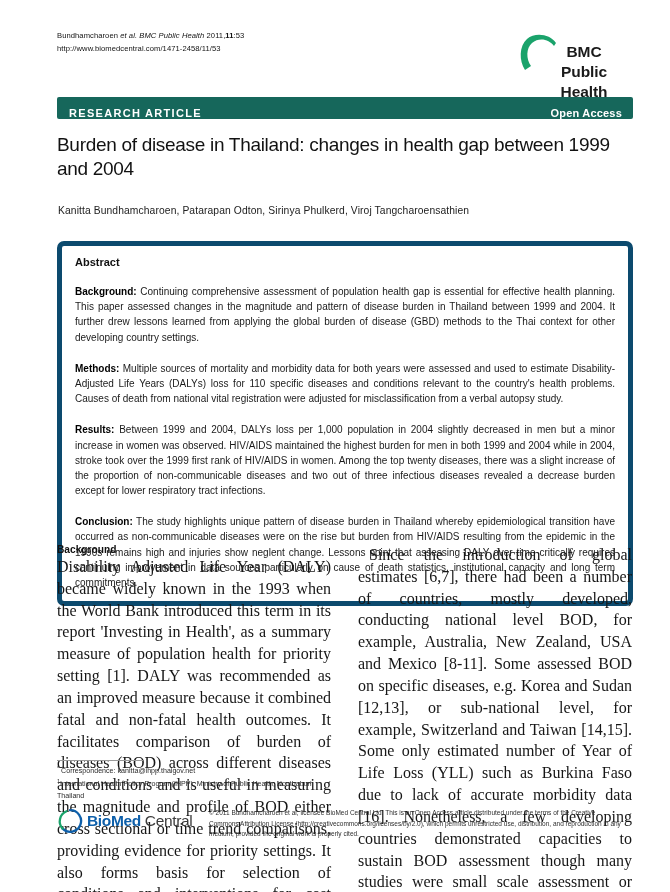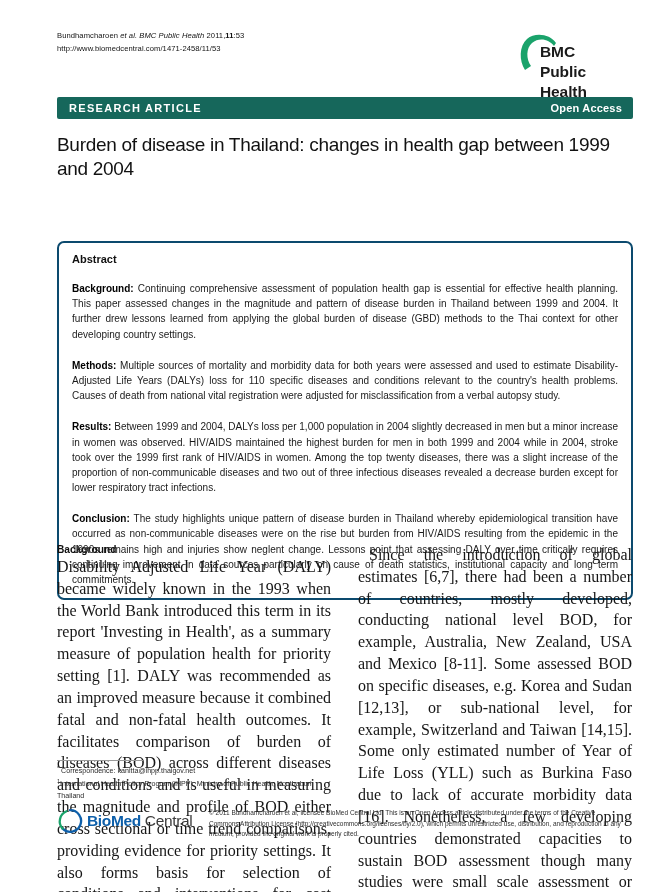--- a/index.html
+++ b/index.html
@@ -60,33 +60,34 @@
   }
   .bmc-words {
     position: absolute;
     left: 24px;
     top: 14px;
     font-size: 15.5px;
     font-weight: bold;
     line-height: 1.28;
     color: #1a1a1a;
     letter-spacing: -0.1px;
+    text-align: center;
   }
 
   
   .article-bar {
     position: absolute;
     top: 97px;
     left: 57px;
     width: 576px;
     height: 22px;
     background: #16675b;
     border-radius: 2px;
     display: flex;
-    align-items: center;
+    align-items: flex-end;
     justify-content: space-between;
     box-sizing: border-box;
     padding: 0 11px 0 12px;
   }
   .article-bar .label-left {
     color: #ffffff;
     font-size: 11px;
     font-weight: bold;
     letter-spacing: 1.3px;
   }
@@ -119,21 +120,21 @@
     letter-spacing: 0.01em;
   }
 
   
   .abstract-box {
     position: absolute;
     top: 241px;
     left: 57px;
     width: 576px;
     box-sizing: border-box;
-    border: 2px solid #0c4a6e;
+    border: 5px solid #0c4a6e;
     border-radius: 7px;
     padding: 10px 13px 11px 13px;
     background: #ffffff;
   }
   .abstract-title {
     font-size: 11px;
     font-weight: bold;
     color: #111;
     margin: 0 0 7px 0;
   }
@@ -267,20 +268,23 @@
     </div>
   </div>
 
   <div class="article-bar">
     <span class="label-left">RESEARCH ARTICLE</span>
     <span class="label-right">Open Access</span>
   </div>
 
   <div class="title">Burden of disease in Thailand: changes in health gap between 1999 and 2004</div>
 
+  <div class="authors">
+    <span>Kanitta Bundhamcharoen, Patarapan Odton, Sirinya Phulkerd, Viroj Tangcharoensathien</span>
+  </div>
 
   <div class="abstract-box">
     <div class="abstract-title">Abstract</div>
 
     <p class="abs-p">
       <span class="lead">Background:</span><span> Continuing comprehensive assessment of population health gap is essential for effective health planning. This paper assessed changes in the magnitude and pattern of disease burden in Thailand between 1999 and 2004. It further drew lessons learned from applying the global burden of disease (GBD) methods to the Thai context for other developing country settings.</span>
     </p>
 
     <p class="abs-p">
       <span class="lead">Methods:</span><span> Multiple sources of mortality and morbidity data for both years were assessed and used to estimate Disability-Adjusted Life Years (DALYs) loss for 110 specific diseases and conditions relevant to the country's health problems. Causes of death from national vital registration were adjusted for misclassification from a verbal autopsy study.</span>

